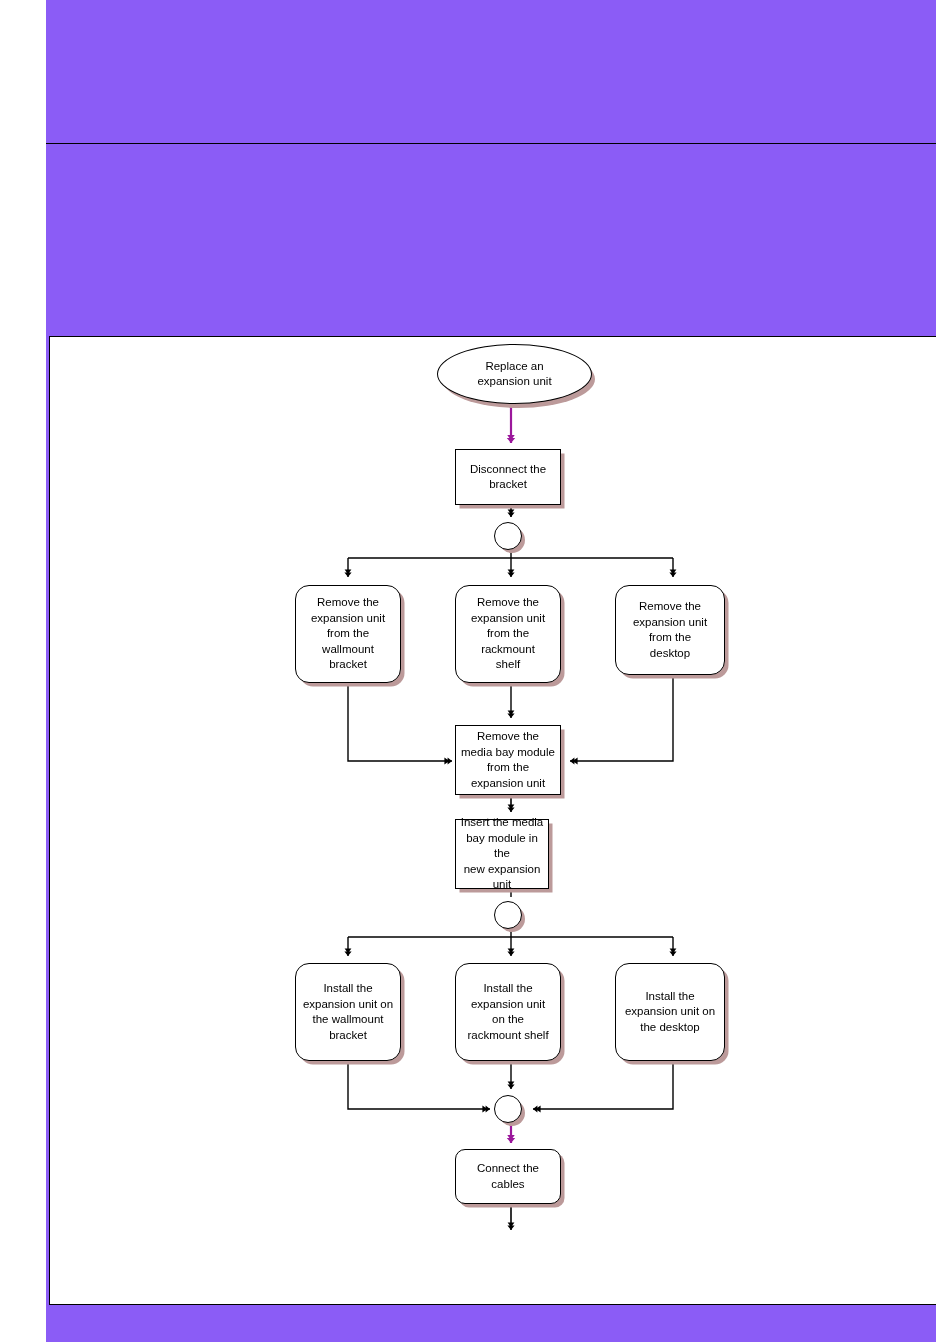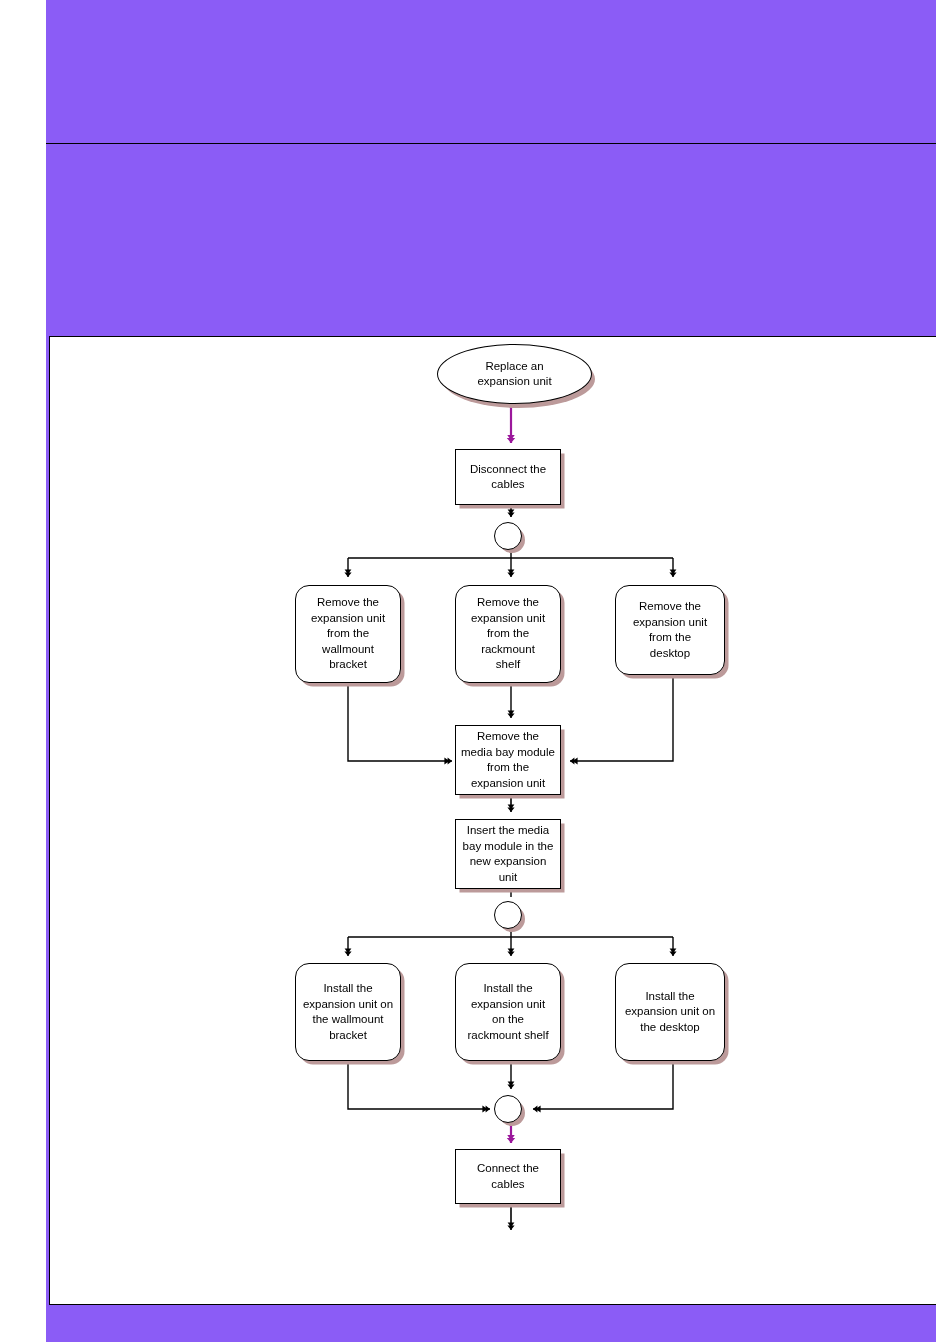--- a/index.html
+++ b/index.html
@@ -182,21 +182,21 @@
         </g>
       </svg>
 
       <div class="node terminator" style="left:387px; top:7px; width:155px; height:60px;">
         <span class="label">Replace an
 expansion unit</span>
       </div>
 
       <div class="node rect" style="left:405px; top:112px; width:106px; height:56px;">
         <span class="label">Disconnect the
-cables</span>
+bracket</span>
       </div>
 
       <div class="junction" style="left:444px; top:185px;"></div>
 
       <div class="node rounded" style="left:245px; top:248px; width:106px; height:98px;">
         <span class="label">Remove the
 expansion unit
 from the
 wallmount
 bracket</span>
@@ -217,21 +217,21 @@
 desktop</span>
       </div>
 
       <div class="node rect" style="left:405px; top:388px; width:106px; height:70px;">
         <span class="label">Remove the
 media bay module
 from the
 expansion unit</span>
       </div>
 
-      <div class="node rect" style="left:405px; top:482px; width:106px; height:70px;">
+      <div class="node rect" style="left:405px; top:482px; width:94px; height:70px;">
         <span class="label">Insert the media
 bay module in the
 new expansion
 unit</span>
       </div>
 
       <div class="junction" style="left:444px; top:564px;"></div>
 
       <div class="node rounded" style="left:245px; top:626px; width:106px; height:98px;">
         <span class="label">Install the
@@ -248,21 +248,21 @@
       </div>
 
       <div class="node rounded" style="left:565px; top:626px; width:110px; height:98px;">
         <span class="label">Install the
 expansion unit on
 the desktop</span>
       </div>
 
       <div class="junction" style="left:444px; top:758px;"></div>
 
-      <div class="node rect" style="left:405px; top:812px; width:106px; height:55px;">
+      <div class="node rect" style="left:405px; top:812px; width:106px; height:55px;border-radius:10px;">
         <span class="label">Connect the
 cables</span>
       </div>
 
 
     </div>
   </div>
 </div>
 
 </body></html>

